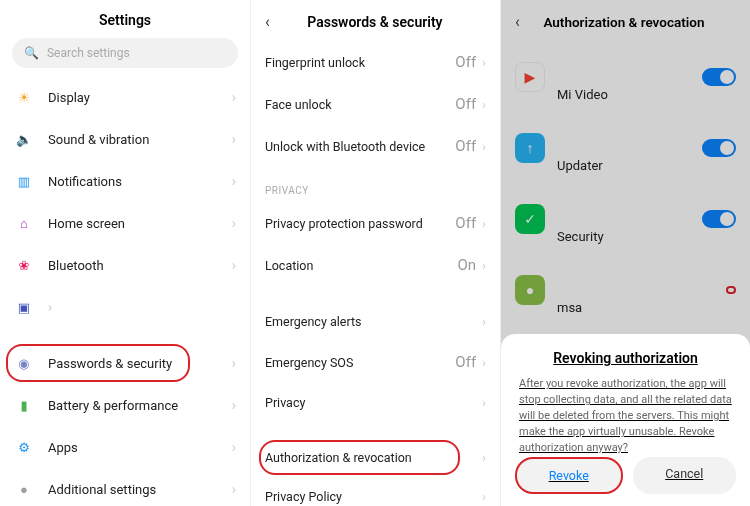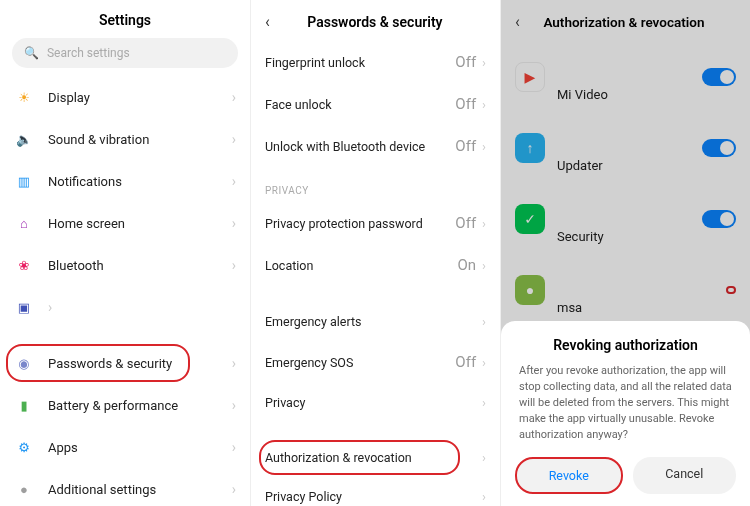--- a/index.html
+++ b/index.html
@@ -41,23 +41,23 @@
 .p3-title { flex: 1; text-align: center; font-size: 13.5px; font-weight: 600; margin-left: -16px; }
 .p3-list { position: relative; z-index: 0; }
 .p3-item { display: flex; align-items: center; padding: 10px 14px; font-size: 13px; color: #222; }
 .p3-item .appicon { width: 30px; height: 30px; border-radius: 8px; margin-right: 12px; display: flex; align-items: center; justify-content: center; color: #fff; font-size: 14px; }
 .p3-item .label { flex: 1; margin-top: 36px; }
 .toggle { width: 34px; height: 18px; border-radius: 10px; background: #0a84ff; position: relative; }
 .toggle::after { content: ""; position: absolute; width: 14px; height: 14px; background: #fff; border-radius: 50%; top: 2px; right: 2px; }
 .p3-toggle-highlight { border: 2px solid #d9252a; border-radius: 6px; padding: 2px 3px; }
 
 
-.dialog { position: absolute; left: 0; right: 0; bottom: 0; background: #fff; border-radius: 14px 14px 0 0; padding: 16px 14px 12px; z-index: 5; }
+.dialog { position: absolute; left: 0; right: 0; bottom: 0; background: #fff; border-radius: 14px 14px 0 0; padding: 16px 14px 12px; z-index: 5; text-decoration: underline; }
 .dialog-title { text-align: center; font-size: 14px; font-weight: 600; margin-bottom: 10px; }
-.dialog-body { font-size: 11px; color: #666; line-height: 1.45; margin-bottom: 14px; padding: 0 4px; }
+.dialog-body { font-size: 11px; color: #666; line-height: 1.45; margin-bottom: 1px; padding: 0 4px; }
 .dialog-btns { display: flex; gap: 10px; }
 .dbtn { flex: 1; text-align: center; padding: 9px 0; border-radius: 18px; font-size: 12.5px; background: #f2f2f2; color: #333; }
 .dbtn-rev { color: #0a84ff; }
 .dbtn-highlight { border: 2px solid #d9252a; }
 
 
 .ic-display{color:#f5a623}.ic-sound{color:#4caf50}.ic-notif{color:#2196f3}.ic-home{color:#9c27b0}.ic-wall{color:#e91e63}.ic-theme{color:#3f51b5}.ic-pass{color:#7986cb}.ic-batt{color:#4caf50}.ic-apps{color:#2196f3}.ic-addl{color:#9e9e9e}
 </style>
 </head>
 <body>

